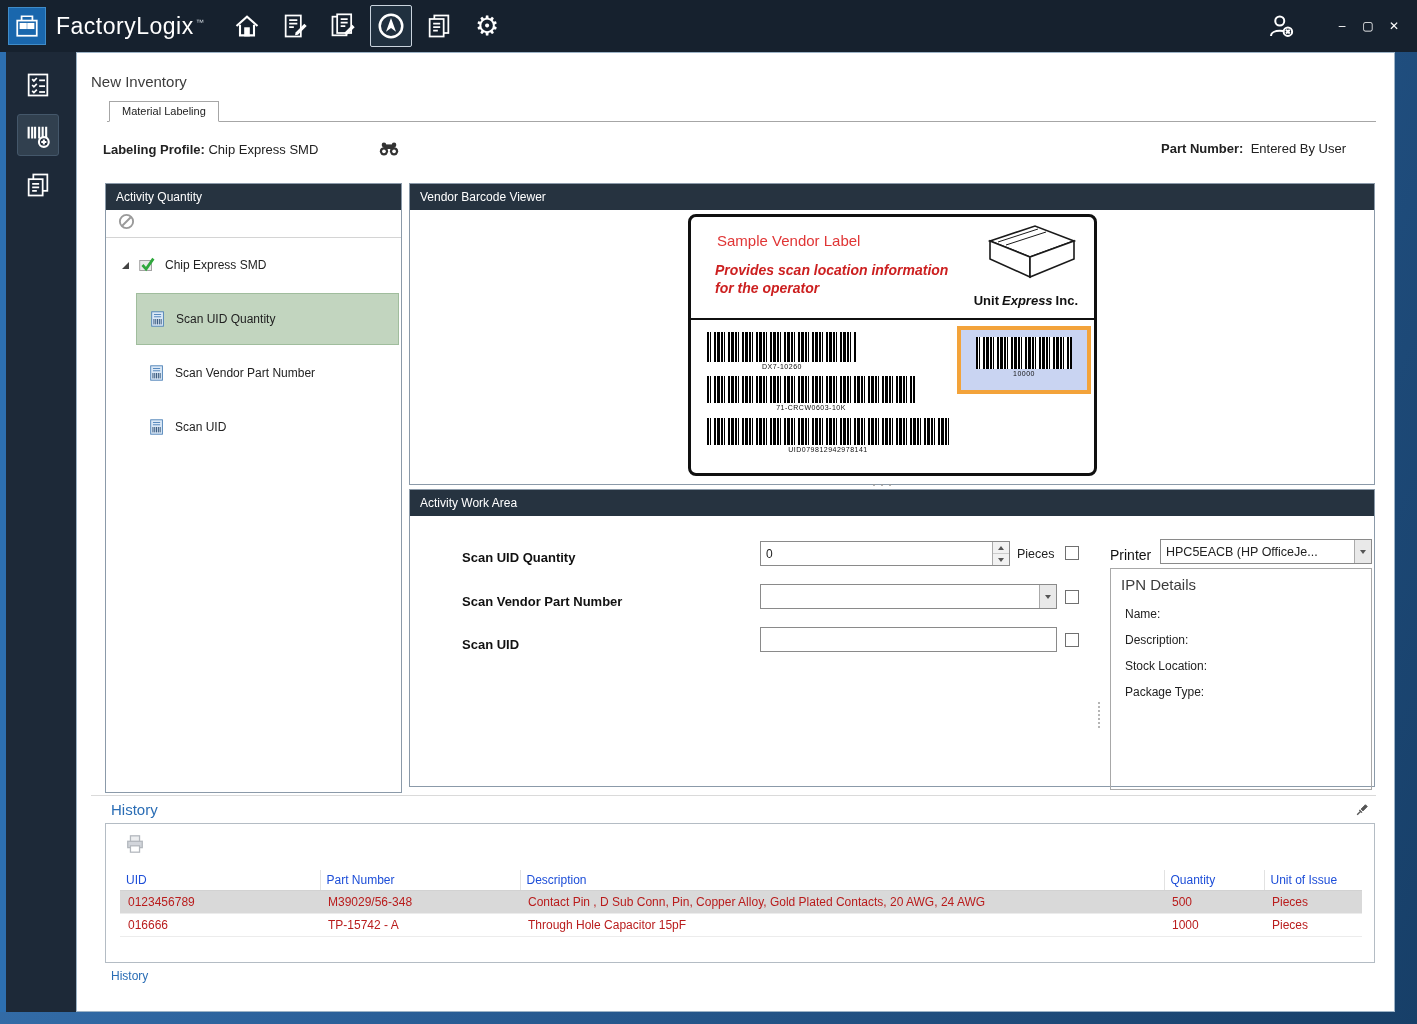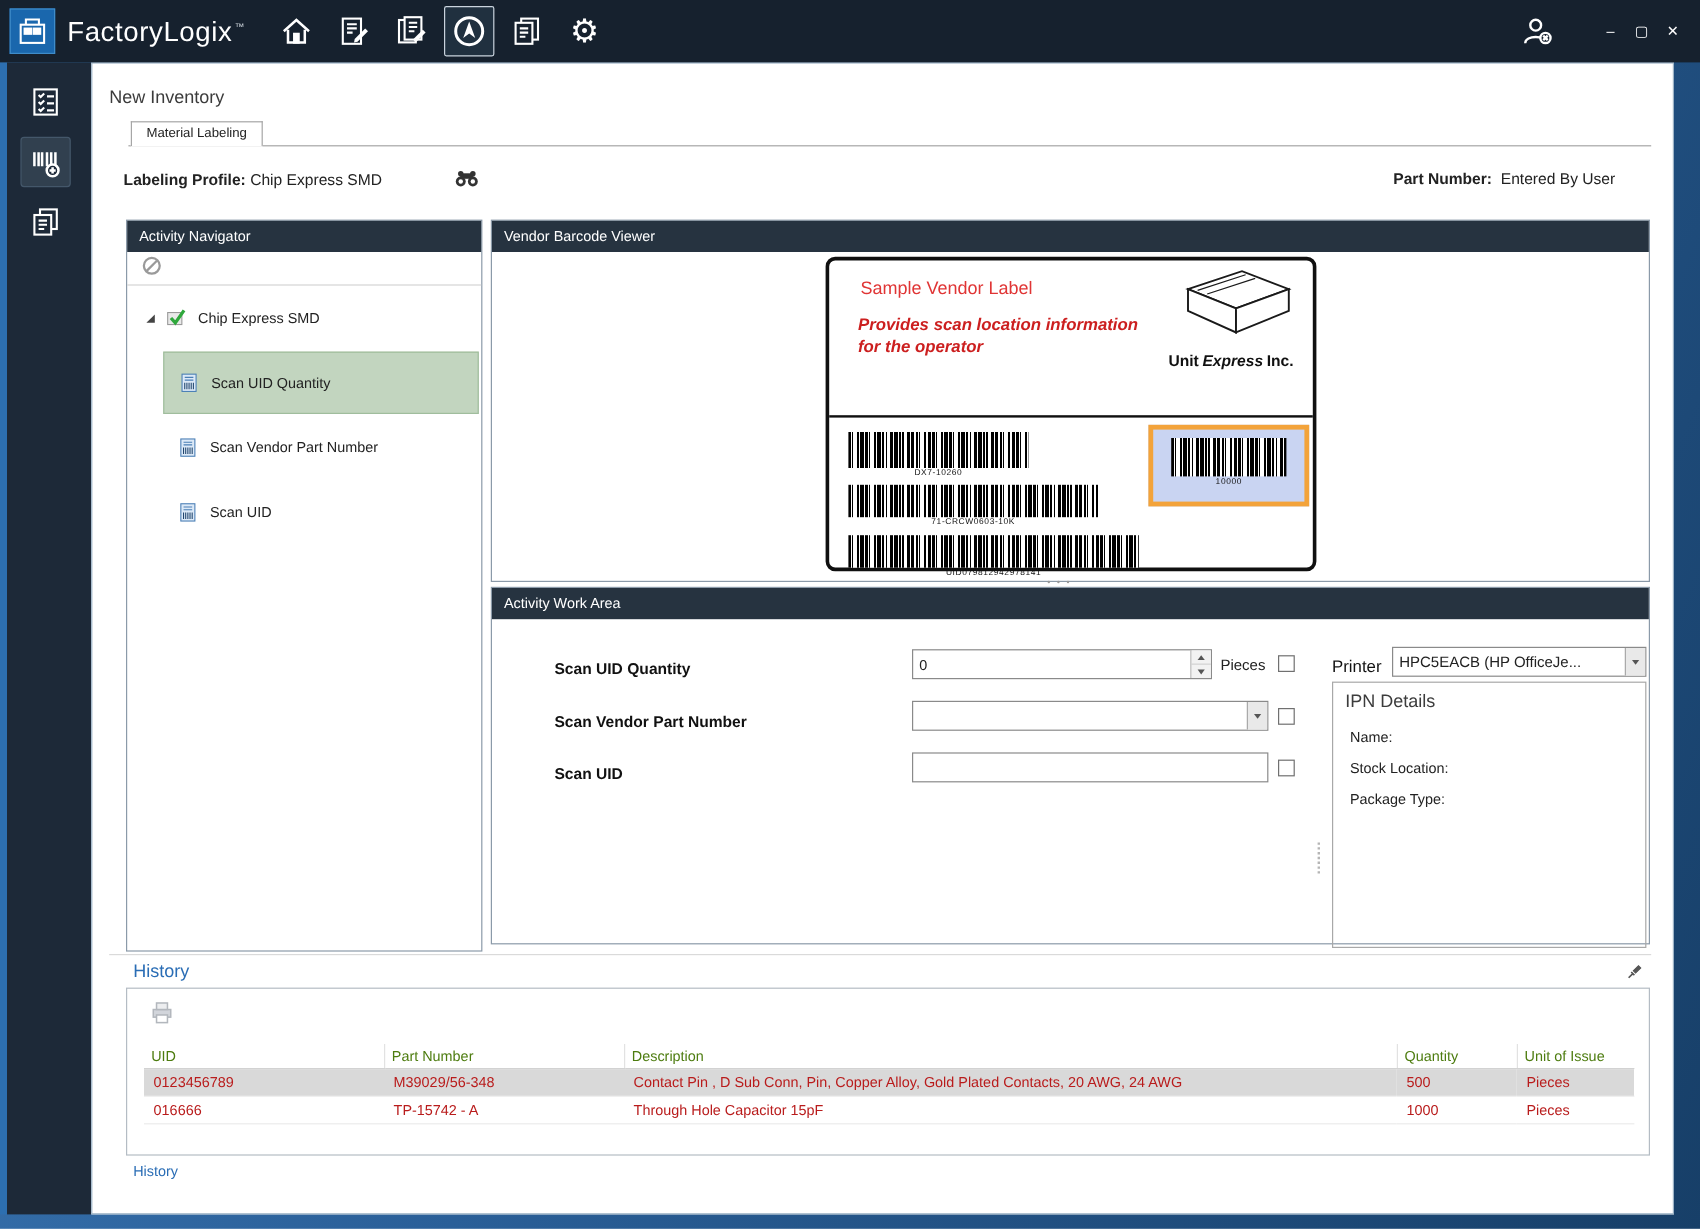--- a/index.html
+++ b/index.html
@@ -67,21 +67,21 @@
     display:flex; align-items:center; padding-left:16px; font-size:12px; gap:8px; }
   .exp-arrow { width:0; height:0; border-bottom:7px solid #444; border-left:7px solid transparent; }
   .tree-item { position:absolute; left:30px; right:2px; height:52px;
     display:flex; align-items:center; padding-left:12px; gap:9px; font-size:12px; cursor:pointer; }
   .tree-item.selected { background:#c2d5bf; border:1px solid #a0bd9d; }
   .ti-1 { top:109px; } .ti-2 { top:163px; } .ti-3 { top:217px; }
 
   
   .vendor-label { position:absolute; left:278px; top:30px; width:409px; height:262px;
     border:3px solid #101010; border-radius:8px; background:#fff; }
-  .vl-top { position:relative; height:131px; border-bottom:2px solid #101010; }
+  .vl-top { position:relative; height:103px; border-bottom:2px solid #101010; }
   .vl-heading { position:absolute; left:26px; top:15px; color:#e03535; font-size:15px; }
   .vl-sub { position:absolute; left:24px; top:44px; width:240px; color:#cc1f1f;
     font-size:14px; font-weight:bold; font-style:italic; line-height:1.3; }
   .vl-box { position:absolute; right:14px; top:4px; }
   .vl-company { position:absolute; right:16px; top:76px; font-size:13px; font-weight:bold; color:#111; }
   .vl-company .it { font-style:italic; }
   .vl-company span { margin-right:3px; } .vl-company span:last-child { margin-right:0; }
   .vl-bottom { position:relative; height:150px; }
   .bc { background-image:repeating-linear-gradient(90deg,#000 0,#000 2px,#fff 2px,#fff 3px,
     #000 3px,#000 4px,#fff 4px,#fff 7px,#000 7px,#000 9px,#fff 9px,#fff 10px,
@@ -135,21 +135,21 @@
   .history-sep { position:absolute; left:14px; right:18px; top:742px; border-top:1px solid #dadada; }
   .history-title { position:absolute; left:34px; top:748px; font-size:15px; color:#2a6db5; }
   .pin-btn { position:absolute; left:1276px; top:748px; width:18px; height:18px; cursor:pointer;
     display:flex; align-items:center; justify-content:center; }
   .history-box { position:absolute; left:28px; top:770px; width:1270px; height:140px;
     border:1px solid #b4bcc4; background:#fff; }
   .hist-toolbar { height:42px; display:flex; align-items:center; padding-left:18px; }
   .print-btn { width:24px; height:22px; cursor:pointer; opacity:.75; }
   .hist-table { position:absolute; left:14px; top:46px; width:1242px; border-collapse:collapse;
     font-size:12px; table-layout:fixed; }
-  .hist-table th { text-align:left; font-weight:normal; color:#4d7c0f; padding:3px 6px;
+  .hist-table th { text-align:left; font-weight:normal; color:#1d4ed8; padding:3px 6px;
     border-right:1px solid #e2e2e2; border-bottom:1px solid #d2d2d2; height:20px;
     white-space:nowrap; overflow:hidden; }
   .hist-table th:last-child { border-right:none; }
   .hist-table td { padding:4px 8px; color:#b91c1c; height:22px; white-space:nowrap; overflow:hidden; }
   .hist-table tr.sel td { background:#d9d9d9; }
   .hist-table tbody tr { border-bottom:1px solid #ececec; cursor:default; }
   .history-link { position:absolute; left:34px; top:916px; font-size:12px; color:#2a6db5; cursor:pointer; }
 </style>
 </head>
 <body>
@@ -273,21 +273,21 @@
         </svg>
       </span>
     </div>
     <div class="profile-right">
       <span class="bold">Part Number:</span>&nbsp;
       <span>Entered By User</span>
     </div>
   </div>
 
   <div class="panel" id="nav-panel">
-    <div class="panel-header">Activity Navigator</div>
+    <div class="panel-header">Activity Quantity</div>
     <div class="nav-toolbar">
       <span>
         <svg width="17" height="17" viewBox="0 0 18 18" fill="none" stroke="#9a9a9a" stroke-width="2">
           <circle cx="9" cy="9" r="7"></circle>
             <path d="M4.5 13.5 L13.5 4.5"></path>
         </svg>
       </span>
     </div>
     <div class="tree-root">
       <span class="exp-arrow"></span>
@@ -403,20 +403,21 @@
     </div>
     <span class="checkbox cb2"></span>
 
     <div class="wa-label l3">Scan UID</div>
     <div class="input-uid"></div>
     <span class="checkbox cb3"></span>
 
     <div class="ipn-box">
       <div class="ipn-title">IPN Details</div>
       <div class="ipn-field">Name:</div>
+      <div class="ipn-field">Description:</div>
       <div class="ipn-field">Stock Location:</div>
       <div class="ipn-field">Package Type:</div>
     </div>
 
     <div class="v-splitter"></div>
   </div>
 
   <div class="history-sep"></div>
   <div class="history-title">History</div>
   <div class="pin-btn">

